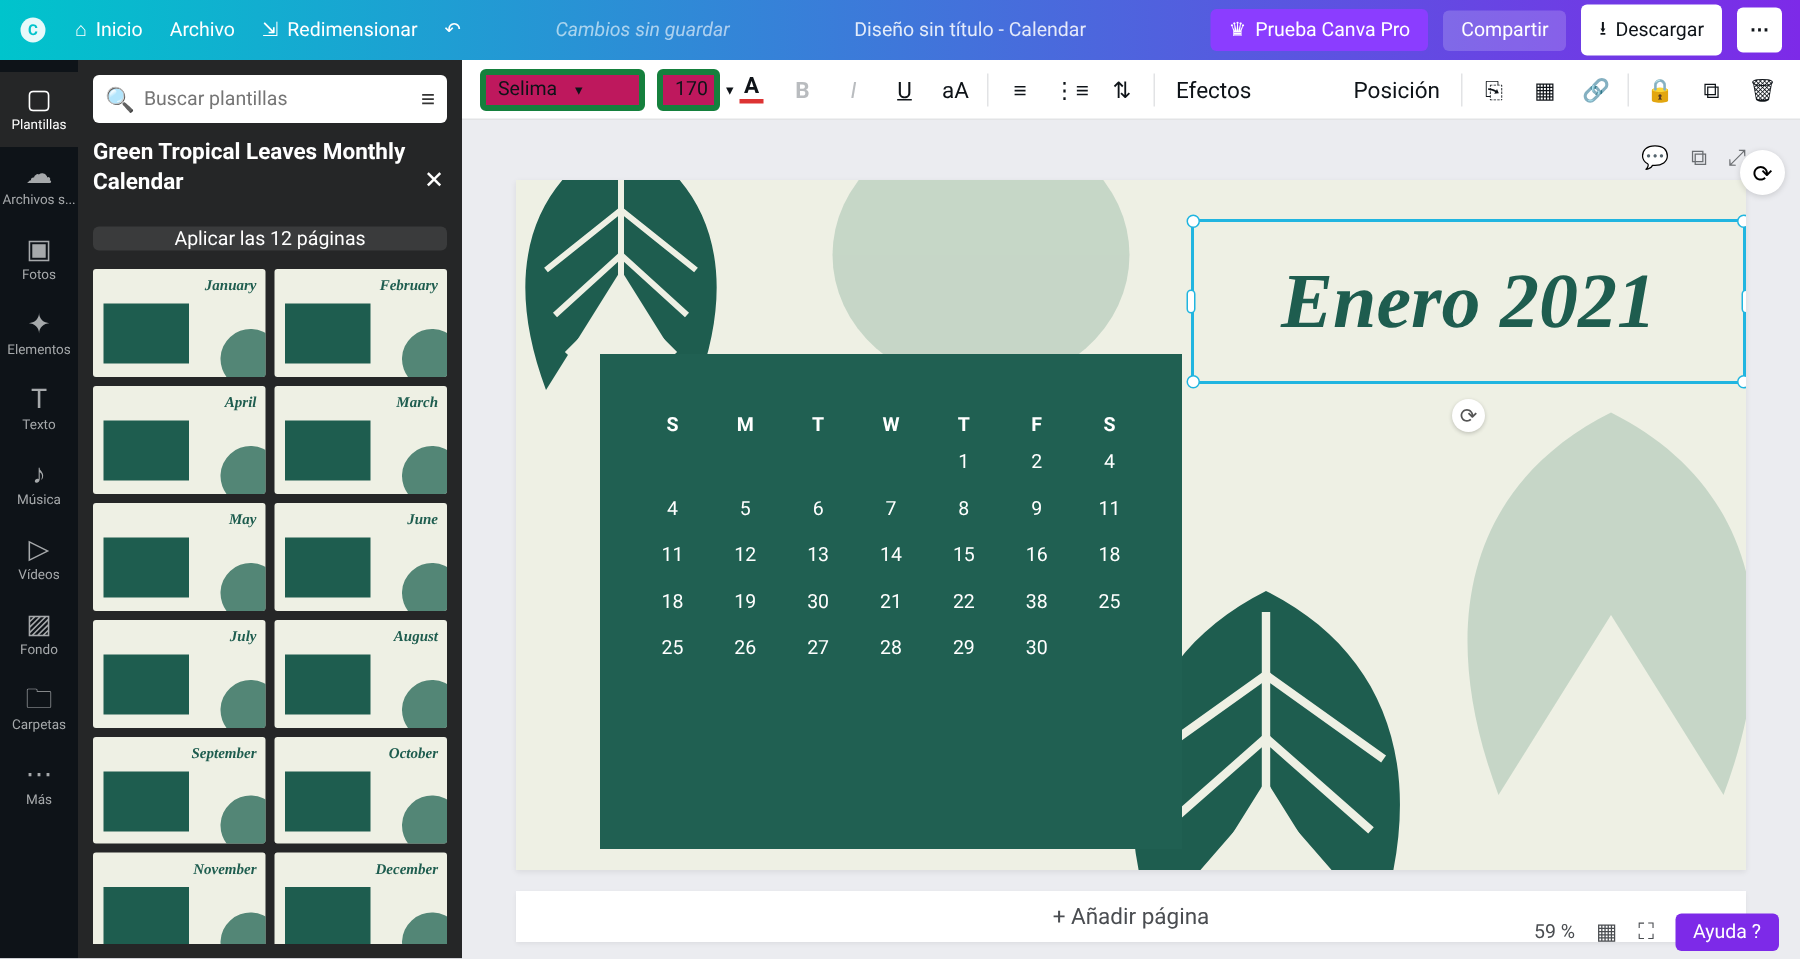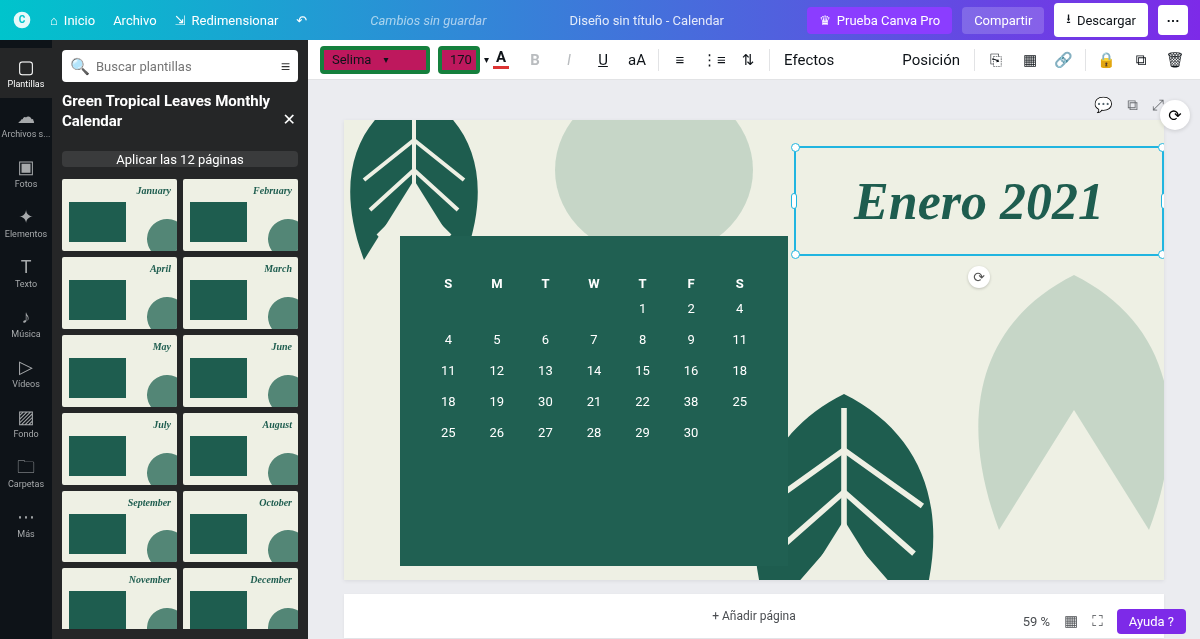--- a/index.html
+++ b/index.html
@@ -65,21 +65,21 @@
 .title-box { position: absolute; left: 450px; top: 26px; width: 370px; height: 110px; border: 2px solid #20b5e0; background: transparent; display: flex; align-items: center; justify-content: center; }
 .title-text { font-family: Liberation Serif, serif; font-style: italic; font-size: 52px; color: #1e5d4f; font-weight: 600; white-space: nowrap; }
 .sel-handle { position: absolute; width: 9px; height: 9px; background: #fff; border: 1px solid #20b5e0; border-radius: 50%; }
 .rotate-handle { position: absolute; left: 50%; bottom: -34px; transform: translateX(-50%); font-size: 14px; color: #555; background: #fff; border-radius: 50%; width: 22px; height: 22px; display: flex; align-items: center; justify-content: center; box-shadow: 0 1px 3px rgba(0,0,0,0.2); }
 .handle-tl { top: -5px; left: -5px; } .handle-tr { top: -5px; right: -5px; }
 .handle-bl { bottom: -5px; left: -5px; } .handle-br { bottom: -5px; right: -5px; }
 .handle-ml { top: 50%; left: -5px; transform: translateY(-50%); width: 6px; height: 16px; border-radius: 3px; }
 .handle-mr { top: 50%; right: -5px; transform: translateY(-50%); width: 6px; height: 16px; border-radius: 3px; }
 .refresh-float { position: absolute; right: 10px; top: 20px; width: 30px; height: 30px; background: #fff; border-radius: 50%; display: flex; align-items: center; justify-content: center; box-shadow: 0 1px 4px rgba(0,0,0,0.15); cursor: pointer; }
 
-.add-page { width: 820px; height: 44px; background: #fff; margin-top: 14px; display: flex; align-items: center; justify-content: center; font-size: 12px; color: #4a4d51; cursor: pointer; box-shadow: 0 1px 3px rgba(0,0,0,0.06); }
+.add-page { width: 820px; height: 34px; background: #fff; margin-top: 14px; display: flex; align-items: center; justify-content: center; font-size: 15px; color: #4a4d51; cursor: pointer; box-shadow: 0 1px 3px rgba(0,0,0,0.06); }
 
 .footer { position: absolute; bottom: 0; right: 0; height: 36px; display: flex; align-items: center; gap: 14px; padding: 0 14px; font-size: 13px; }
 .zoom { color: #4a4d51; cursor: pointer; }
 .grid-btn, .full-btn { color: #4a4d51; cursor: pointer; font-size: 15px; }
 .help-btn { background: #7d2ae8; color: #fff; padding: 5px 12px; border-radius: 4px; cursor: pointer; }
 .chev { font-size: 10px; }
 </style>
 </head>
 <body>
 

